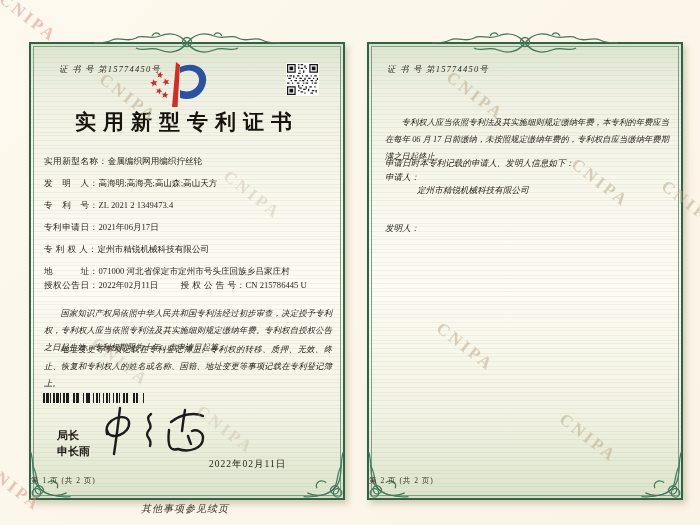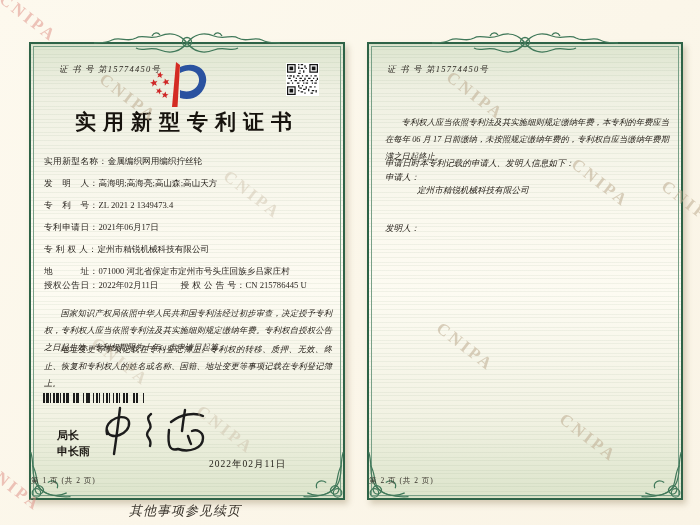--- a/index.html
+++ b/index.html
@@ -36,21 +36,21 @@
     background:repeating-linear-gradient(90deg,#1d1d1d 0 1.5px,rgba(0,0,0,0) 1.5px 3px,
       #1d1d1d 3px 5.5px,rgba(0,0,0,0) 5.5px 6.5px,#1d1d1d 6.5px 7.5px,rgba(0,0,0,0) 7.5px 10px);}
   .official{position:absolute;left:26px;font-size:11px;font-weight:bold;
     font-family:"Liberation Sans","DejaVu Sans",sans-serif;color:#1c1813;}
   .signature{position:absolute;left:62px;top:360px;}
   .issue-date{position:absolute;left:178px;top:414px;width:150px;font-size:9.5px;
     letter-spacing:1px;color:#1e1a14;}
   .pageno{position:absolute;left:0;bottom:12px;width:100%;text-align:left;
     font-size:7.5px;letter-spacing:1px;color:#3a352d;}
   .footnote{position:absolute;left:29px;top:502px;width:312px;text-align:center;
-    font-size:13px;font-style:italic;letter-spacing:1px;color:#3a352d;}
+    font-size:10px;font-style:italic;letter-spacing:1px;color:#3a352d;}
   .wm{position:absolute;z-index:6;pointer-events:none;
     font-family:"Liberation Serif","DejaVu Serif",serif;font-weight:bold;
     font-size:17px;letter-spacing:3px;
     transform:translate(-50%,-50%) rotate(38deg);}
   .wm.tan{color:rgba(190,172,144,.55);}
   .wm.tan2{color:rgba(196,182,158,.38);}
   .wm.pink{color:rgba(221,140,130,.50);}
   .p2-text{position:absolute;left:16px;font-size:8.6px;font-style:italic;color:#2a251e;}
 </style>
 </head>

